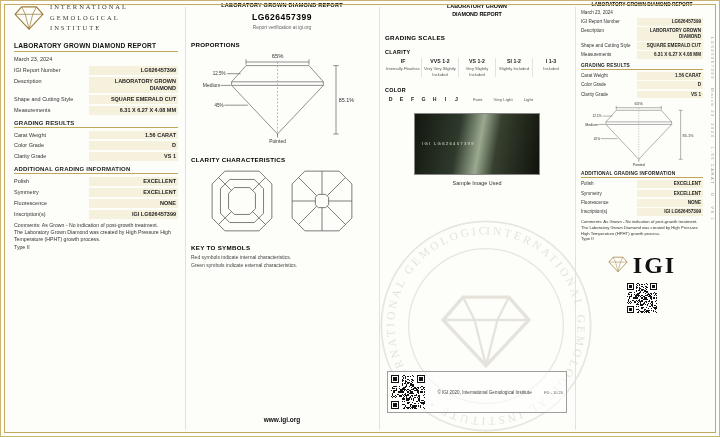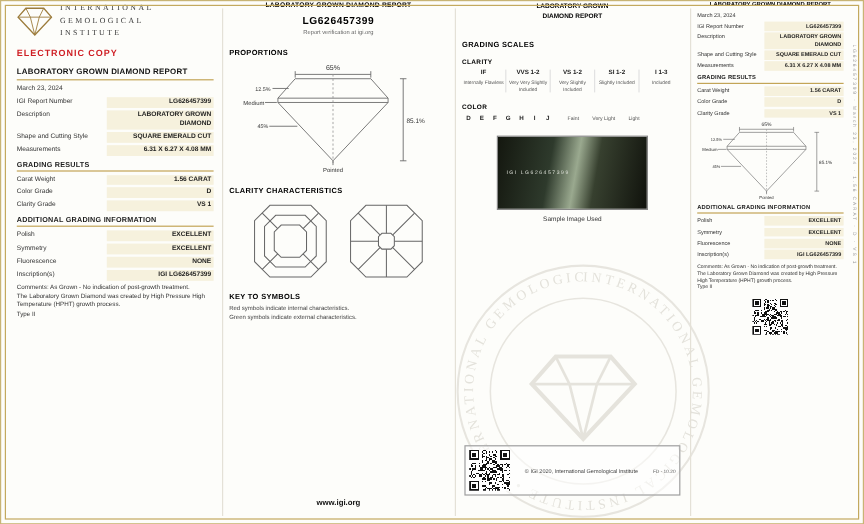--- a/index.html
+++ b/index.html
@@ -119,21 +119,20 @@
     <div class="logo-row">
       <svg class="dia-gold">
           <use href="#dia"></use>
         </svg>
       <div class="inst">
         <div>INTERNATIONAL</div>
         <div>GEMOLOGICAL</div>
         <div>INSTITUTE</div>
       </div>
     </div>
-    <div class="ecopy">ELECTRONIC COPY</div>
     <h1 class="rpt-title">LABORATORY GROWN DIAMOND REPORT</h1>
     <div class="date">March 23, 2024</div>
 
     <div class="row">
       <span class="lbl">IGI Report Number</span>
       <span class="val">LG626457399</span>
     </div>
     <div class="row">
       <span class="lbl">Description</span>
       <span class="val">LABORATORY GROWN DIAMOND</span>
@@ -622,20 +621,26 @@
       <span class="lbl">Inscription(s)</span>
       <span class="val">IGI LG626457399</span>
     </div>
 
     <div class="comments">
       <div>Comments: As Grown - No indication of post-growth treatment.</div>
       <div>The Laboratory Grown Diamond was created by High Pressure High Temperature (HPHT) growth process.</div>
       <div>Type II</div>
     </div>
 
+    <div class="igi-block">
+      <svg class="dia-sm">
+          <use href="#dia"></use>
+        </svg>
+      <span class="igi-text">IGI</span>
+    </div>
     <svg class="qr p4-qr" viewBox="0 0 29 29" width="30" height="30" shape-rendering="crispEdges">
       <rect x="0" y="0" width="7" height="7" fill="#111"></rect>
         <rect x="1" y="1" width="5" height="5" fill="#fff"></rect>
         <rect x="2" y="2" width="3" height="3" fill="#111"></rect>
       <rect x="22" y="0" width="7" height="7" fill="#111"></rect>
         <rect x="23" y="1" width="5" height="5" fill="#fff"></rect>
         <rect x="24" y="2" width="3" height="3" fill="#111"></rect>
       <rect x="0" y="22" width="7" height="7" fill="#111"></rect>
         <rect x="1" y="23" width="5" height="5" fill="#fff"></rect>
         <rect x="2" y="24" width="3" height="3" fill="#111"></rect>

